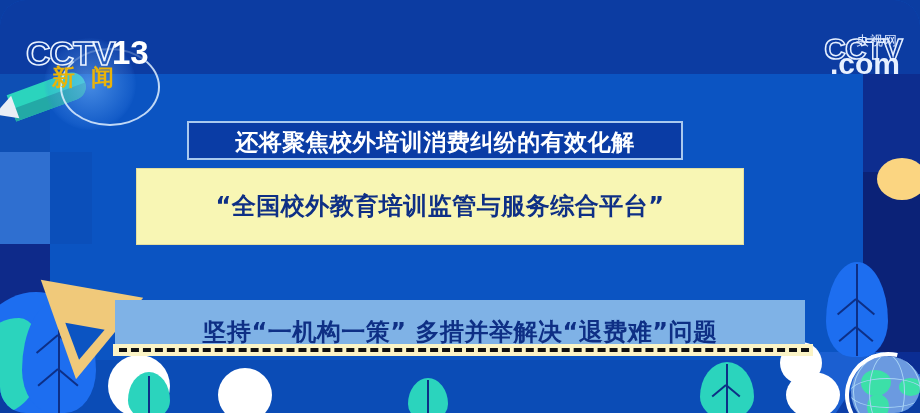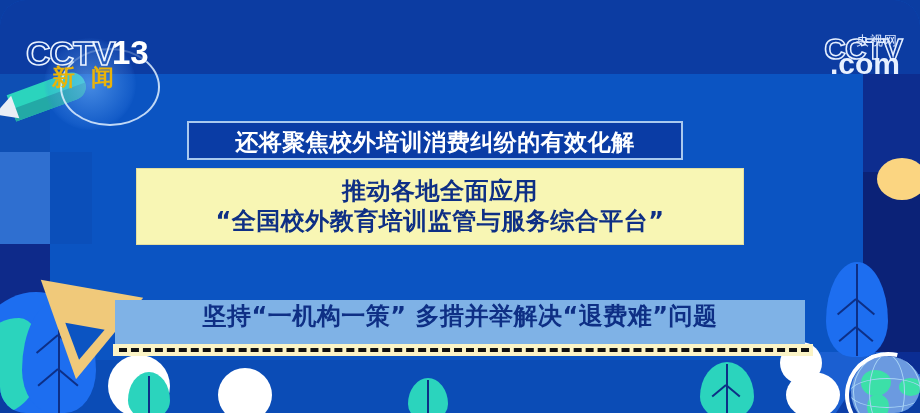--- a/index.html
+++ b/index.html
@@ -350,21 +350,21 @@
     text-shadow: 0 1px 2px rgba(0,20,70,.5);
     white-space: nowrap;
   }
 
   .line5-band {
     position: absolute;
     left: 115px; top: 300px;
     width: 690px; height: 48px;
     background: #7fb2e6;
     display: flex;
-    align-items: flex-start;
+    align-items: flex-end;
     justify-content: center;
   }
   .line5-text {
     font-family: "DejaVu Sans", sans-serif;
     font-size: 24px;
     font-weight: bold;
     color: #0e2f85;
     letter-spacing: .5px;
     white-space: nowrap;
   }
@@ -467,21 +467,20 @@
     <div class="cn">央视网</div>
     <div class="dot">.com</div>
   </div>
 
 
   <div class="line2-box">
     <span class="line2-text">还将聚焦校外培训消费纠纷的有效化解</span>
   </div>
 
   <div class="line3-box">
-    <span class="line3-text">推动各地全面应用</span>
     <span class="line3-text">“全国校外教育培训监管与服务综合平台”</span>
   </div>
 
 
   <div class="line5-band">
     <span class="line5-text">坚持“一机构一策” 多措并举解决“退费难”问题</span>
   </div>
 
   <div class="dash-strip"></div>
   <div class="dash-line"></div>

